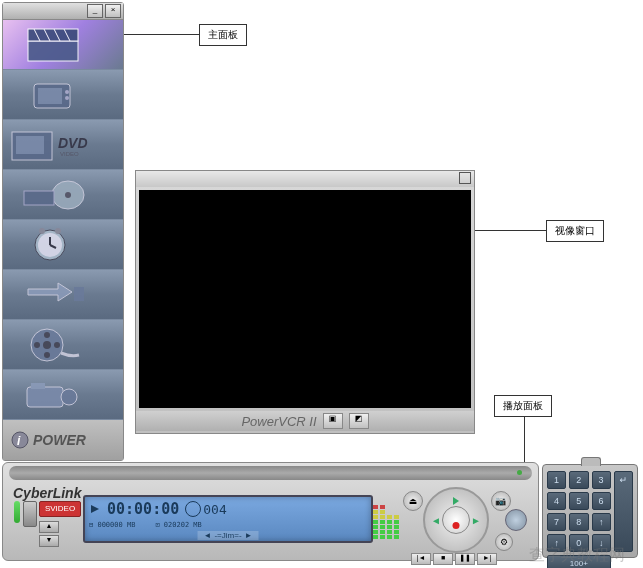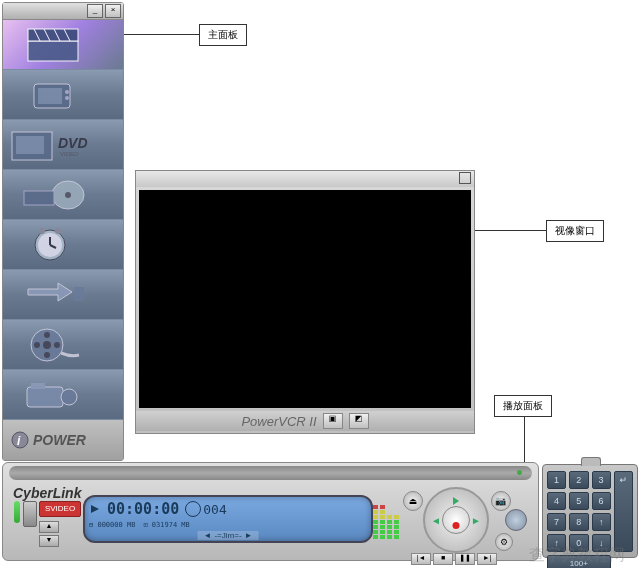--- a/index.html
+++ b/index.html
@@ -19,26 +19,26 @@
 .pv-brand{font-family:'Arial Black',sans-serif;font-size:13px;font-style:italic;color:#666}
 .pv-btn{width:18px;height:14px;background:linear-gradient(#f0f0f0,#c0c0c0);border:1px solid #888;font-size:8px;text-align:center}
 
 .callout{position:absolute;border:1px solid #333;padding:3px 8px;font-size:10px;background:#fff}
 .callout-line{position:absolute;background:#333;height:1px}
 
 .control-bar{position:absolute;left:2px;top:462px;width:535px;height:97px;background:linear-gradient(#e0e0e0,#b8b8b8);border:1px solid #888;border-radius:6px}
 .slot{height:14px;margin:3px 6px;background:linear-gradient(#888,#aaa,#888);border-radius:7px;position:relative}
 .slot-dot{position:absolute;right:10px;top:4px;width:5px;height:5px;background:#4a4;border-radius:50%}
 .brand{position:absolute;left:10px;top:22px;font-size:14px;font-weight:bold;font-style:italic;color:#333}
-.lcd{position:absolute;left:80px;top:32px;width:286px;height:44px;background:linear-gradient(#7aa8e0,#5a88c0);border:2px solid #445;border-radius:12px;box-shadow:inset 0 0 6px rgba(0,0,0,.3)}
+.lcd{position:absolute;left:80px;top:32px;width:286px;height:44px;background:linear-gradient(#7aa8e0,#5a88c0);border:2px solid #445;border-radius:3px;box-shadow:inset 0 0 6px rgba(0,0,0,.3)}
 .lcd-top{display:flex;align-items:center;height:24px;padding:0 4px;gap:6px}
 .lcd-time{font-family:monospace;font-size:15px;font-weight:bold;color:#1a3a5a}
 .lcd-counter{font-family:monospace;font-size:13px;color:#1a3a5a;display:flex;align-items:center;gap:2px}
 .lcd-disk{width:14px;height:14px;border:1px solid #1a3a5a;border-radius:50%}
-.lcd-bottom{display:flex;align-items:center;padding:0 4px;gap:8px;font-size:7px;color:#1a3a5a;font-family:monospace}
+.lcd-bottom{display:flex;align-items:center;padding:0 4px;gap:20px;font-size:7px;color:#1a3a5a;font-family:monospace}
 .meter{position:absolute;left:370px;top:32px;width:28px;height:44px;display:flex;gap:2px;align-items:flex-end}
 .meter-col{width:5px;display:flex;flex-direction:column;gap:1px}
 .meter-seg{height:4px;background:#4c4}
 .meter-seg.y{background:#cc4}
 .meter-seg.r{background:#c44}
 
 .left-ctrl{position:absolute;left:8px;top:38px;width:26px;height:52px;display:flex;flex-direction:column;gap:2px}
 .pill-v{width:6px;height:22px;background:linear-gradient(#6d6,#3a3);border-radius:3px;margin-left:3px}
 .slider-v{width:12px;height:24px;background:linear-gradient(#ccc,#888);border:1px solid #666;border-radius:2px}
 .svid-btn{position:absolute;left:36px;top:38px;width:40px;height:14px;background:#c33;color:#fff;font-size:8px;text-align:center;line-height:14px;border-radius:2px;cursor:pointer;border:1px solid #822}
@@ -208,21 +208,21 @@
           <polygon points="2,2 10,6 2,10" fill="#1a3a5a"></polygon>
         </svg>
       <span class="lcd-time">00:00:00</span>
       <div class="lcd-counter">
         <div class="lcd-disk"></div>
         <span>004</span>
       </div>
     </div>
     <div class="lcd-bottom">
       <span>⊟ <span>000000</span> <span>MB</span></span>
-      <span>⊡ <span>031974</span> <span>MB</span></span>
+      <span>⊡ <span>020202</span> <span>MB</span></span>
     </div>
     <div style="position:absolute;bottom:1px;left:50%;transform:translateX(-50%);font-size:8px;color:#1a3a5a;background:rgba(255,255,255,.2);padding:0 6px;display:flex;align-items:center;gap:3px">
       <span>◄</span>
       <span>-=Jim=-</span>
       <span>►</span>
     </div>
   </div>
 
   <div class="meter">
     <div class="meter-col">

